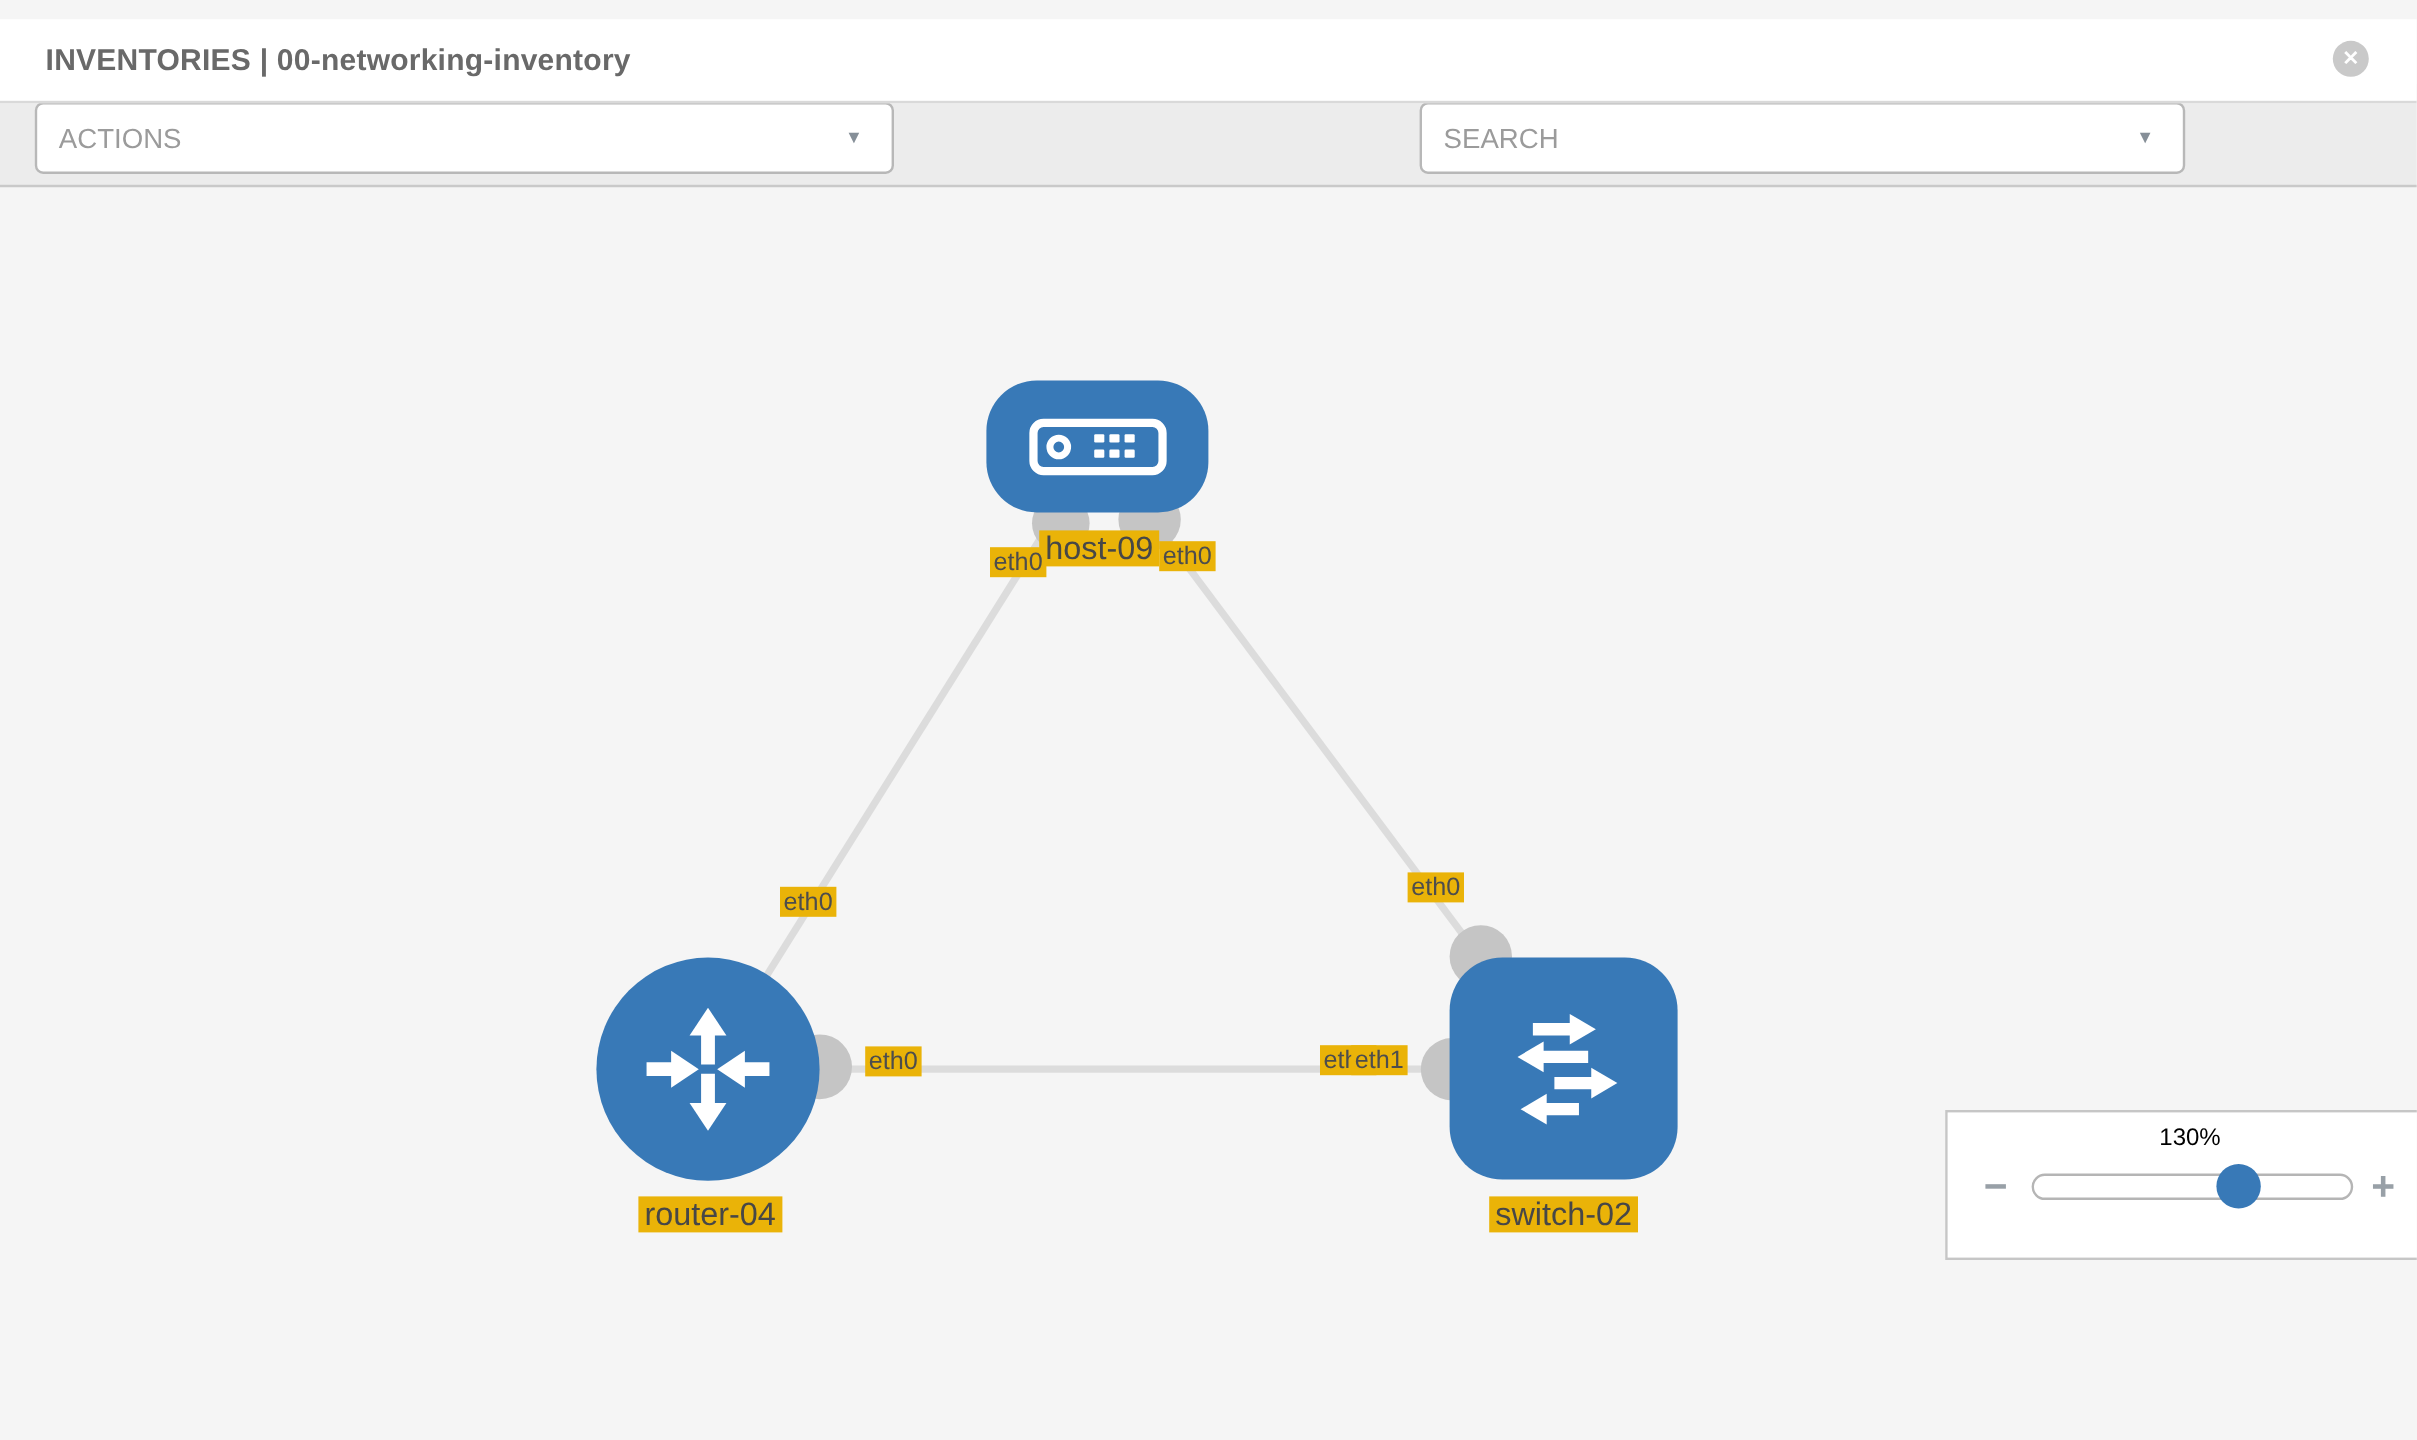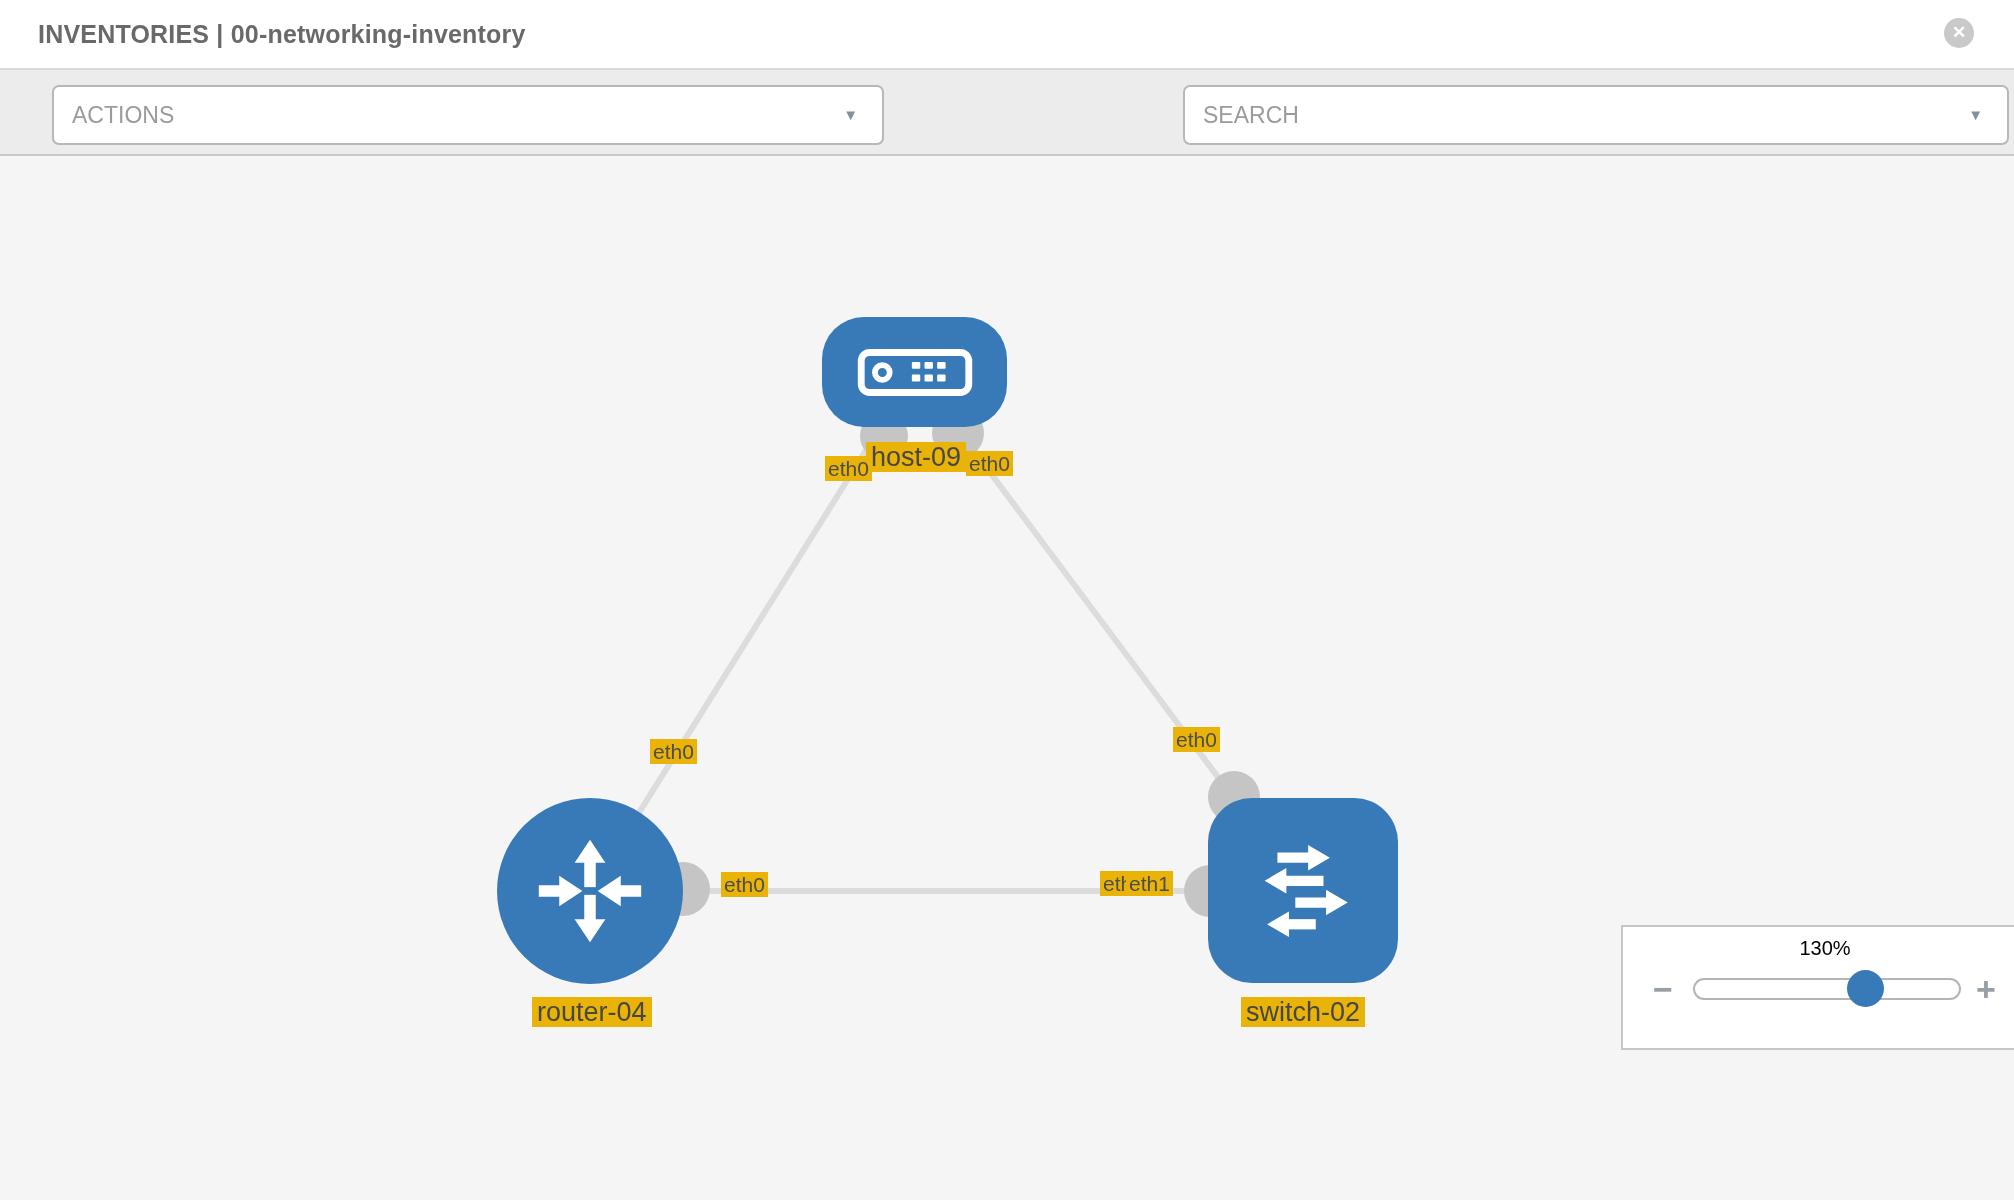--- a/index.html
+++ b/index.html
@@ -5,21 +5,21 @@
   * { box-sizing: border-box; margin: 0; padding: 0; }
   html,body { width:2014px; height:1200px; }
   body {
     font-family: "Liberation Sans", sans-serif;
     position: relative;
     overflow: hidden;
     background: #f5f5f5;
   }
   
   .header {
-    position:absolute; left:0; top:0; width:2014px; height:70px;
+    position:absolute; left:0; top:16px; width:2014px; height:70px;
     background:#ffffff; border-bottom:2px solid #d9d9d9; z-index:10;
   }
   .header-title {
     position:absolute; left:38px; top:0; height:68px; line-height:68px;
     font-size:25px; font-weight:700; color:#696969; letter-spacing:0.2px;
   }
   .close-btn {
     position:absolute; left:1944px; top:18px; width:30px; height:30px;
     border-radius:50%; background:#c9c9c9; color:#ffffff;
     font-size:17px; font-weight:700; text-align:center; line-height:30px;
@@ -80,25 +80,25 @@
 </style>
 </head>
 <body>
 
 <div class="header">
   <div class="header-title">INVENTORIES | 00-networking-inventory</div>
   <div class="close-btn">✕</div>
 </div>
 
 <div class="toolbar">
-  <div class="select-box" style="left:52px; width:832px;">
+  <div class="select-box" style="left:29px; width:716px;">
     <span>ACTIONS</span>
     <span class="select-caret">▼</span>
   </div>
-  <div class="select-box" style="left:1183px; width:826px;">
+  <div class="select-box" style="left:1183px; width:638px;">
     <span>SEARCH</span>
     <span class="select-caret">▼</span>
   </div>
 </div>
 
 <svg class="tool-icon" style="left:1048px;" viewBox="0 0 40 40">
   <circle cx="28" cy="12" r="7.5" fill="none" stroke="#85919c" stroke-width="7"></circle>
   <rect x="26" y="-4" width="11" height="13" fill="#ececec" transform="rotate(45 31 2)"></rect>
   <line x1="9" y1="31" x2="22" y2="18" stroke="#85919c" stroke-width="9" stroke-linecap="round"></line>
 </svg>

